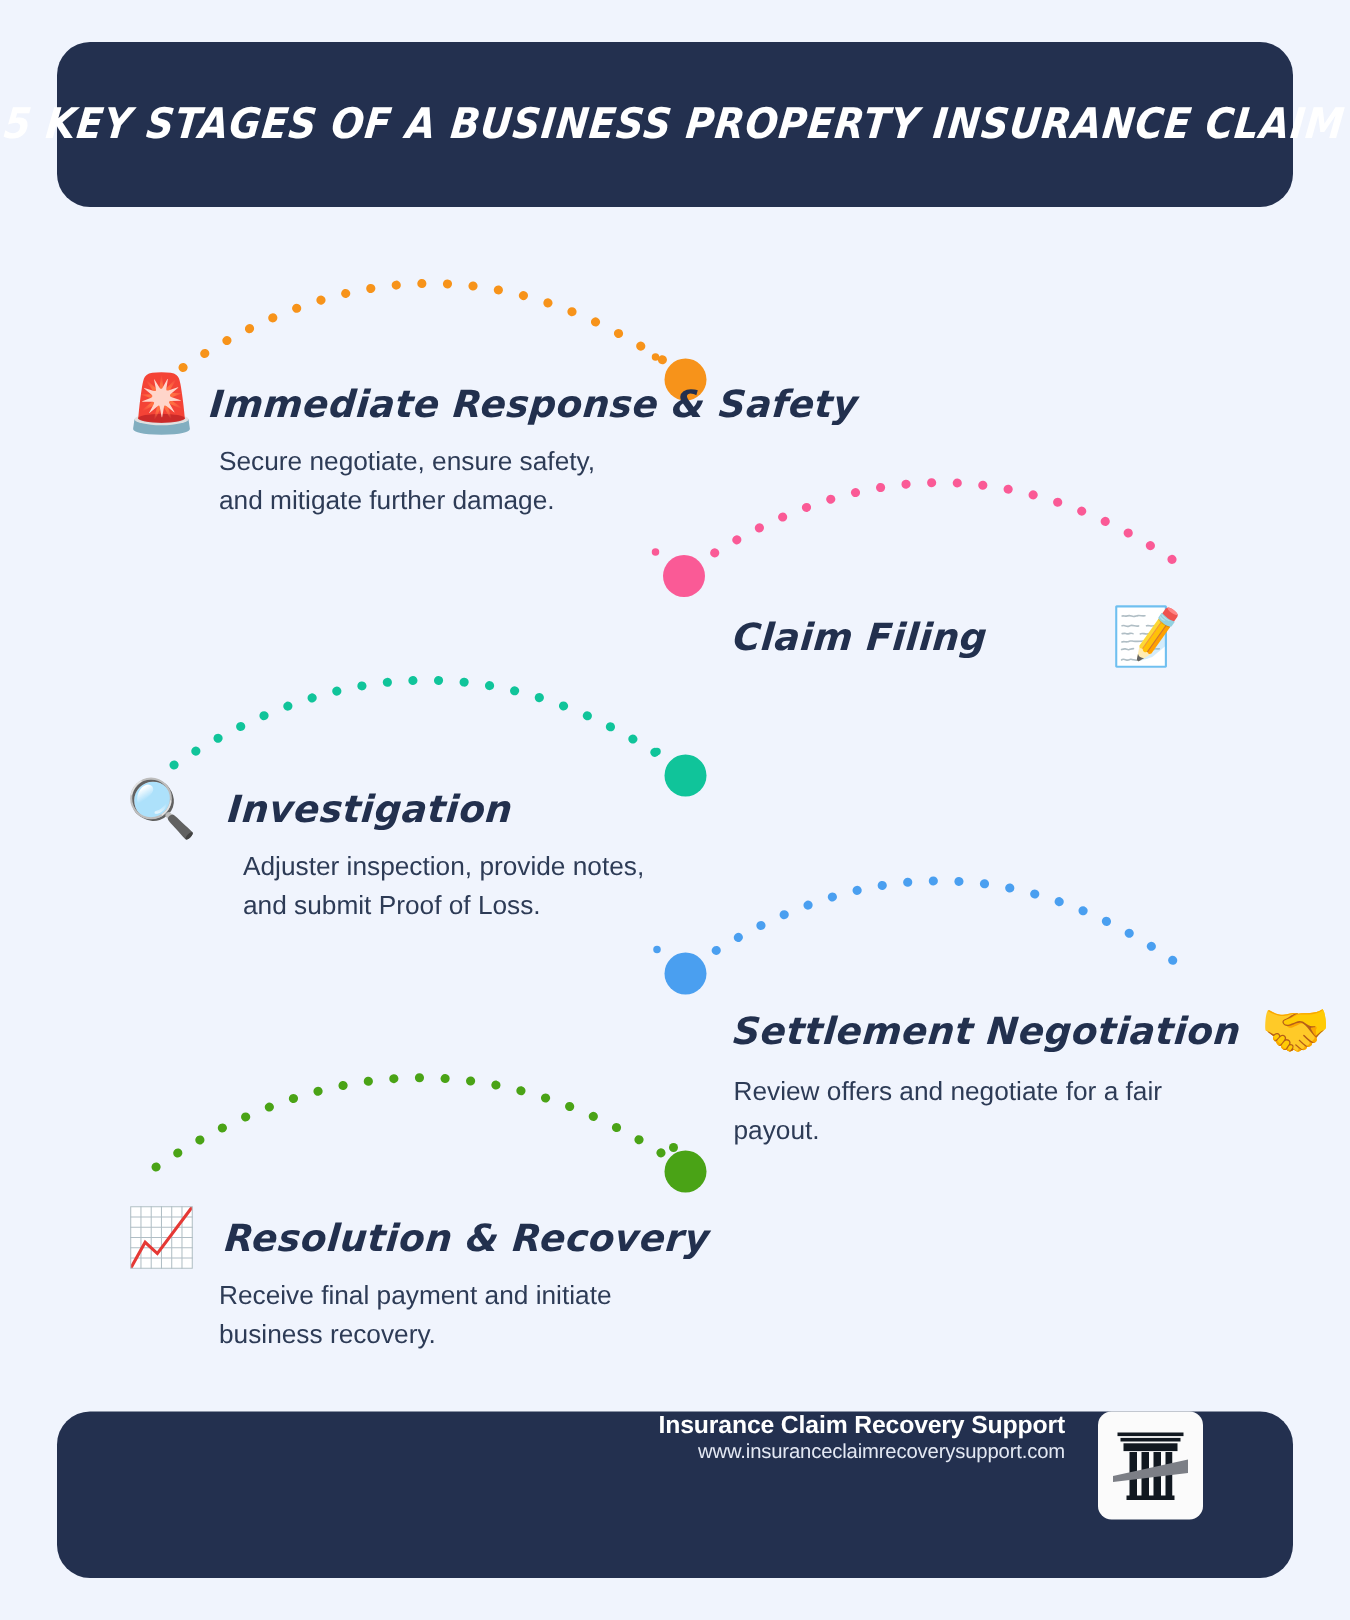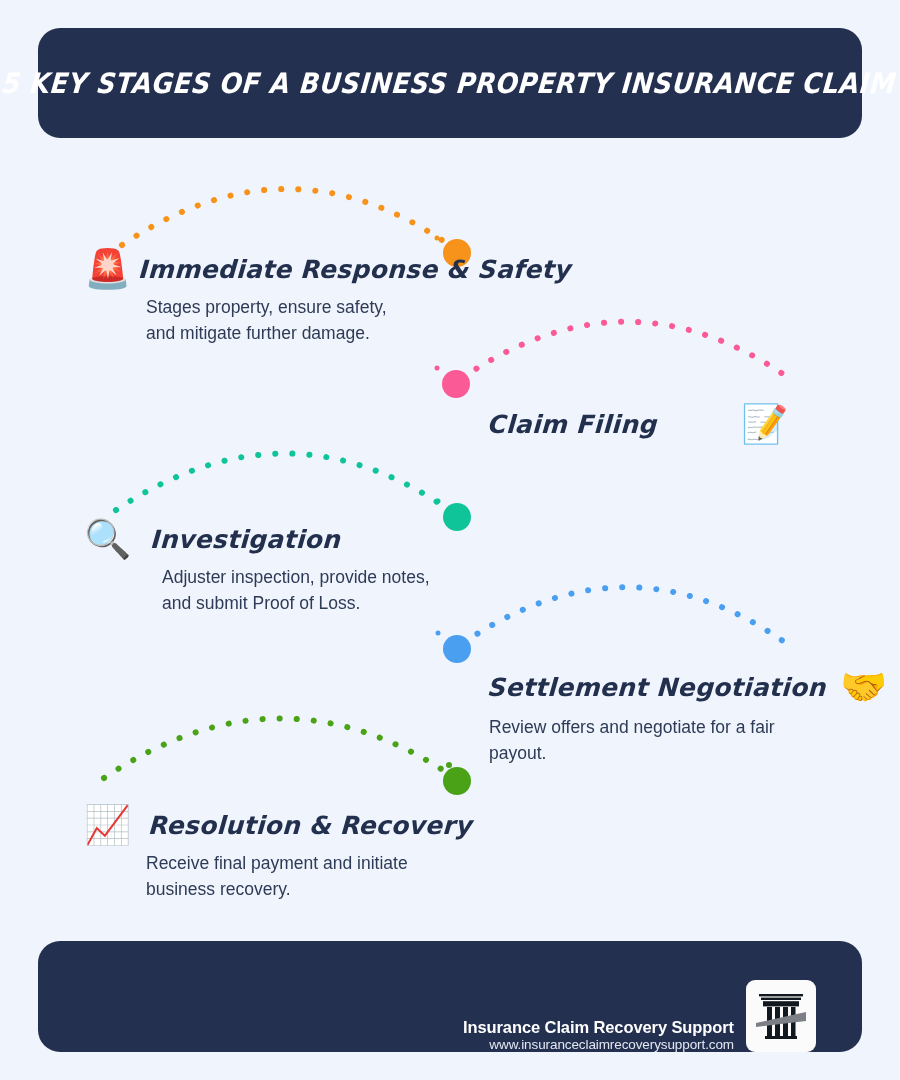--- a/index.html
+++ b/index.html
@@ -101,24 +101,24 @@
   
   .footer-band {
     position: absolute;
     left: 38px;
     top: 941px;
     width: 824px;
     height: 111px;
     background: #23304f;
     border-radius: 22px;
     display: flex;
-    align-items: flex-end;
+    align-items: flex-start;
     justify-content: flex-end;
-    padding-right: 46px;
-    gap: 12px;
+    padding-right: 60px;
+    gap: 22px;
   }
   .footer-text { text-align: right; }
   .footer-brand {
     color: #ffffff;
     font-family: "Liberation Sans", sans-serif;
     font-size: 16.5px;
     font-weight: bold;
     letter-spacing: -0.1px;
   }
   .footer-url {
@@ -180,21 +180,21 @@
   <div class="micro-dot" style="left:437px; top:368px; width:5px; height:5px; background:#fa5a96;"></div>
   <div class="micro-dot" style="left:438px; top:501px; width:5px; height:5px; background:#10c49a;"></div>
   <div class="micro-dot" style="left:438px; top:633px; width:5px; height:5px; background:#4a9ff0;"></div>
   <div class="micro-dot" style="left:449px; top:765px; width:6px; height:6px; background:#4aa316;"></div>
 
   <div class="stage" style="left:84px; top:250px; width:360px;">
     <div class="stage-headrow">
       <span class="stage-emoji">🚨</span>
       <span class="stage-title">Immediate Response &amp; Safety</span>
     </div>
-    <div class="stage-desc" style="margin-left:62px; width:268px;">Stages property, ensure safety, and mitigate further damage.</div>
+    <div class="stage-desc" style="margin-left:62px; width:268px;">Secure negotiate, ensure safety, and mitigate further damage.</div>
   </div>
 
   <div class="stage" style="left:489px; top:405px; width:340px;">
     <div class="stage-headrow icon-right">
       <span class="stage-title">Claim Filing</span>
       <span class="stage-emoji" style="margin-left:74px;">📝</span>
     </div>
   </div>
 
   <div class="stage" style="left:84px; top:520px; width:360px;">

